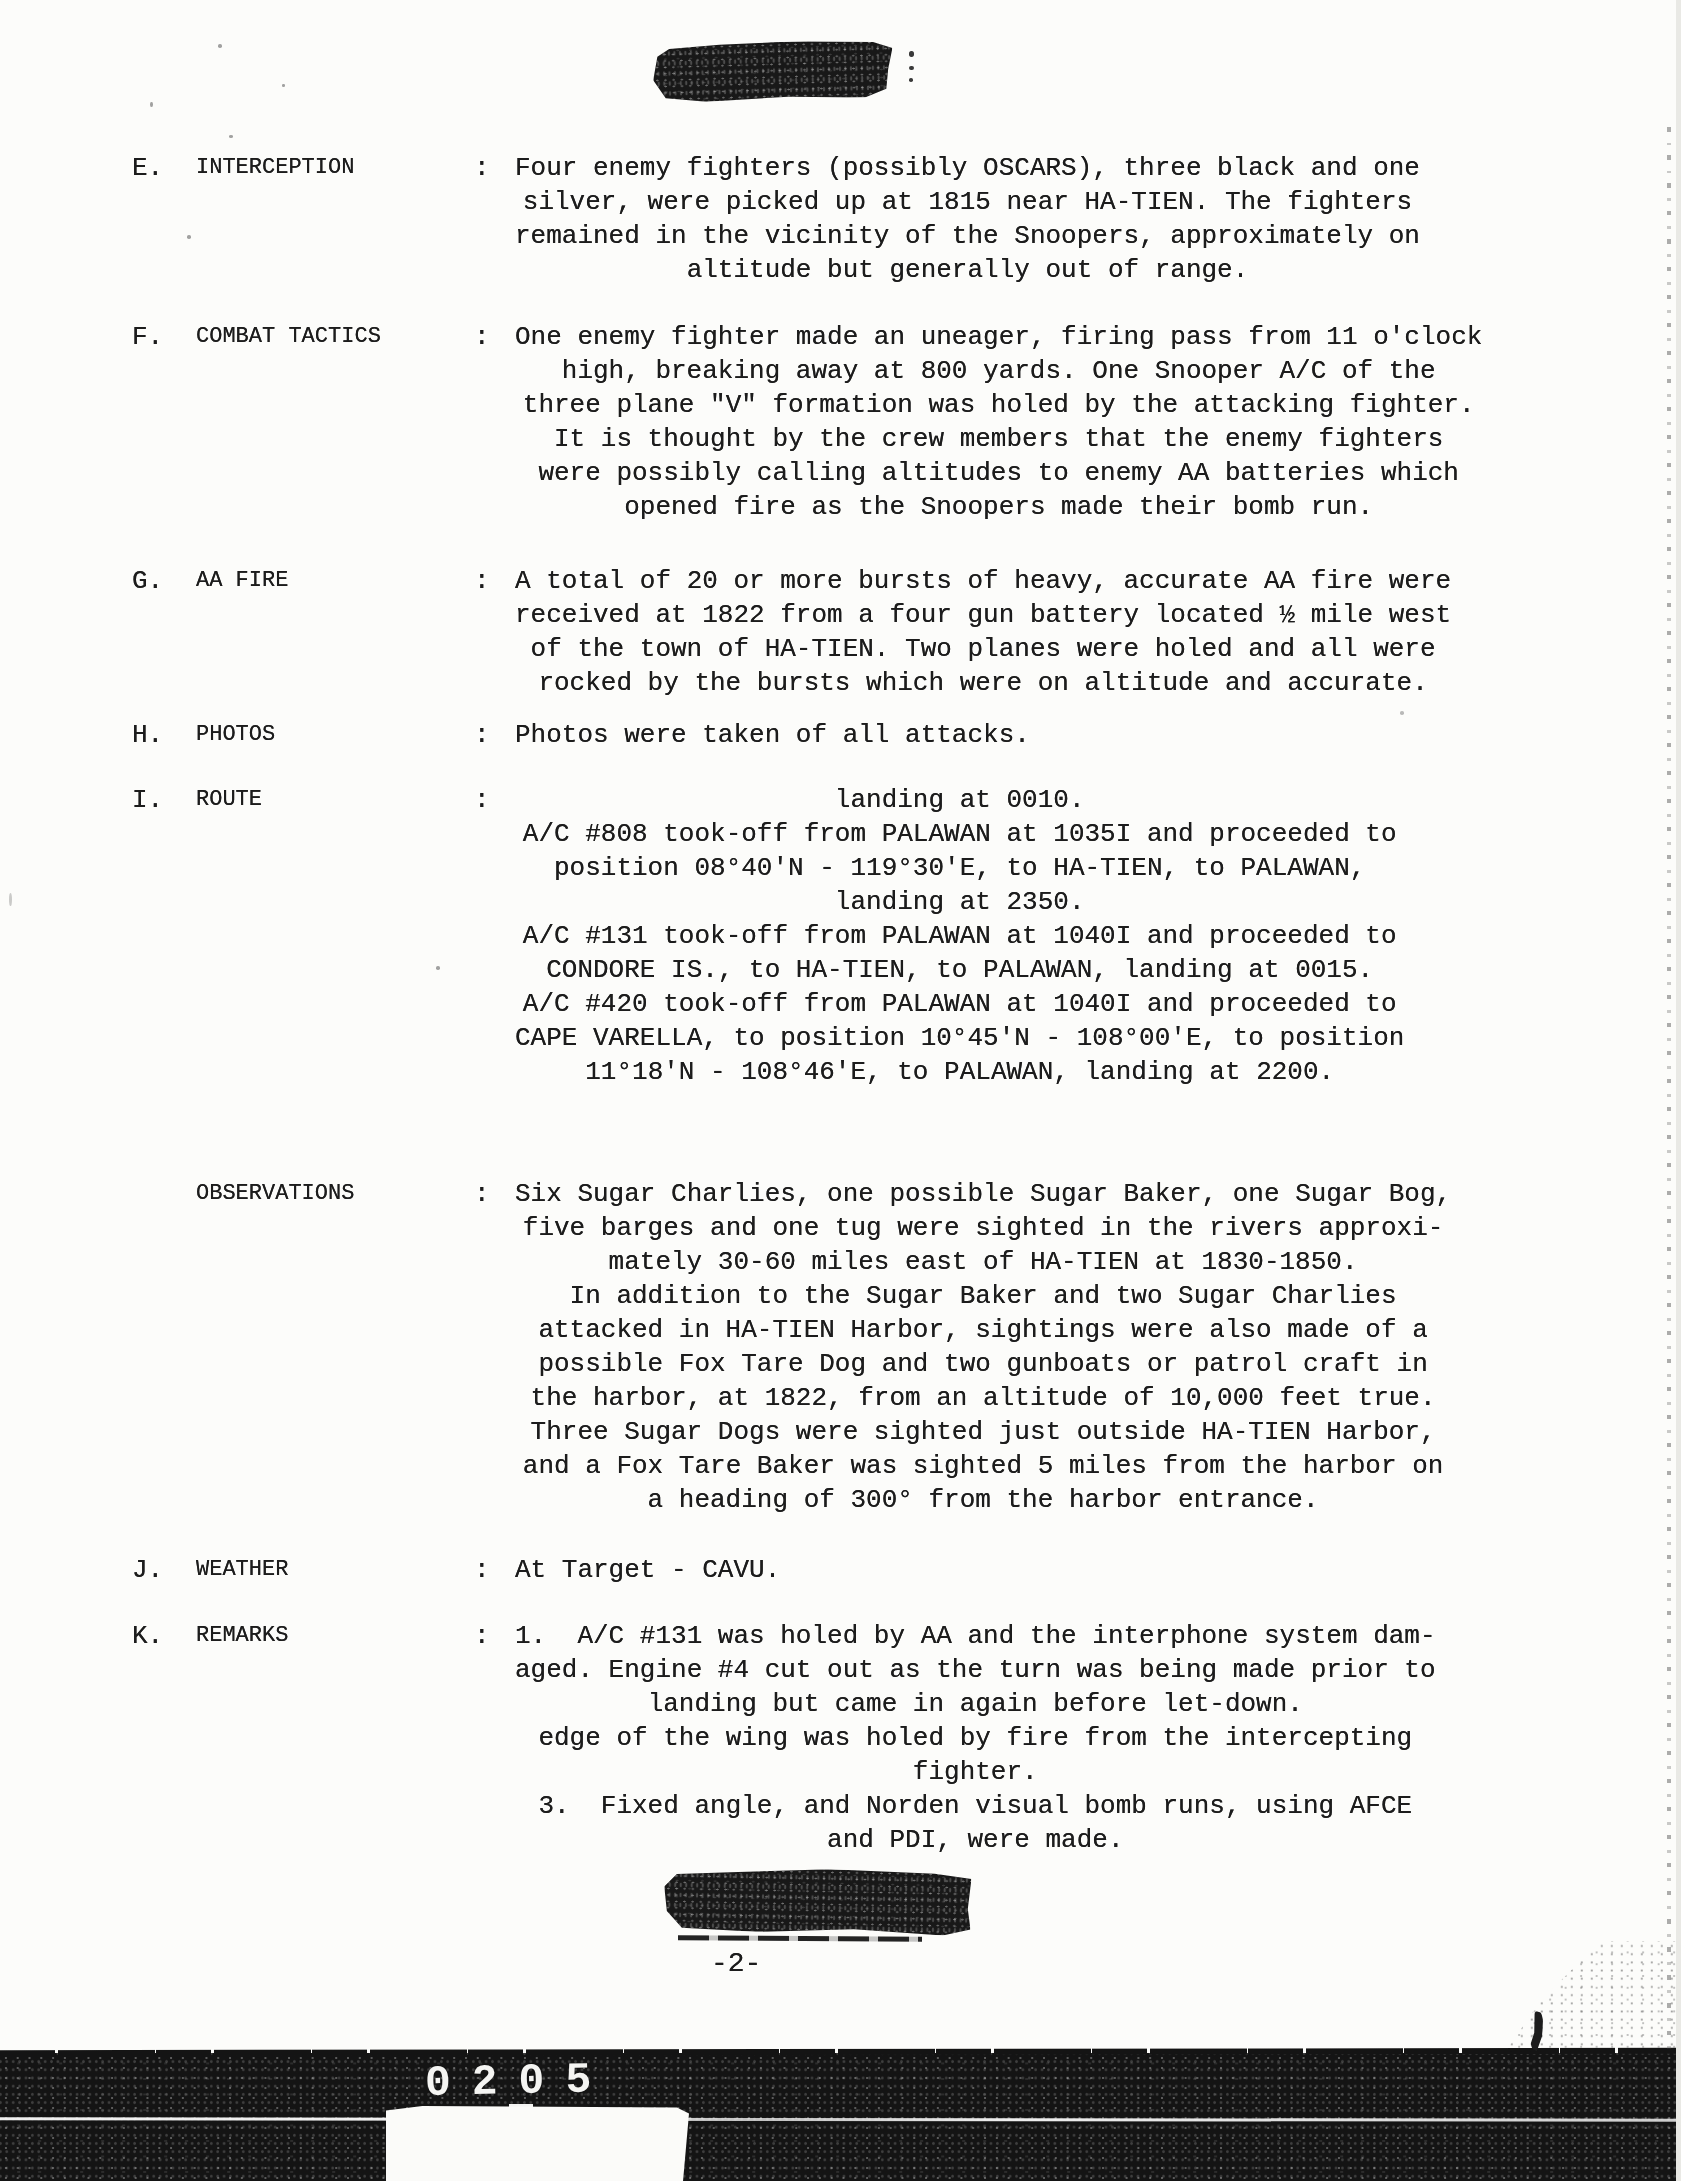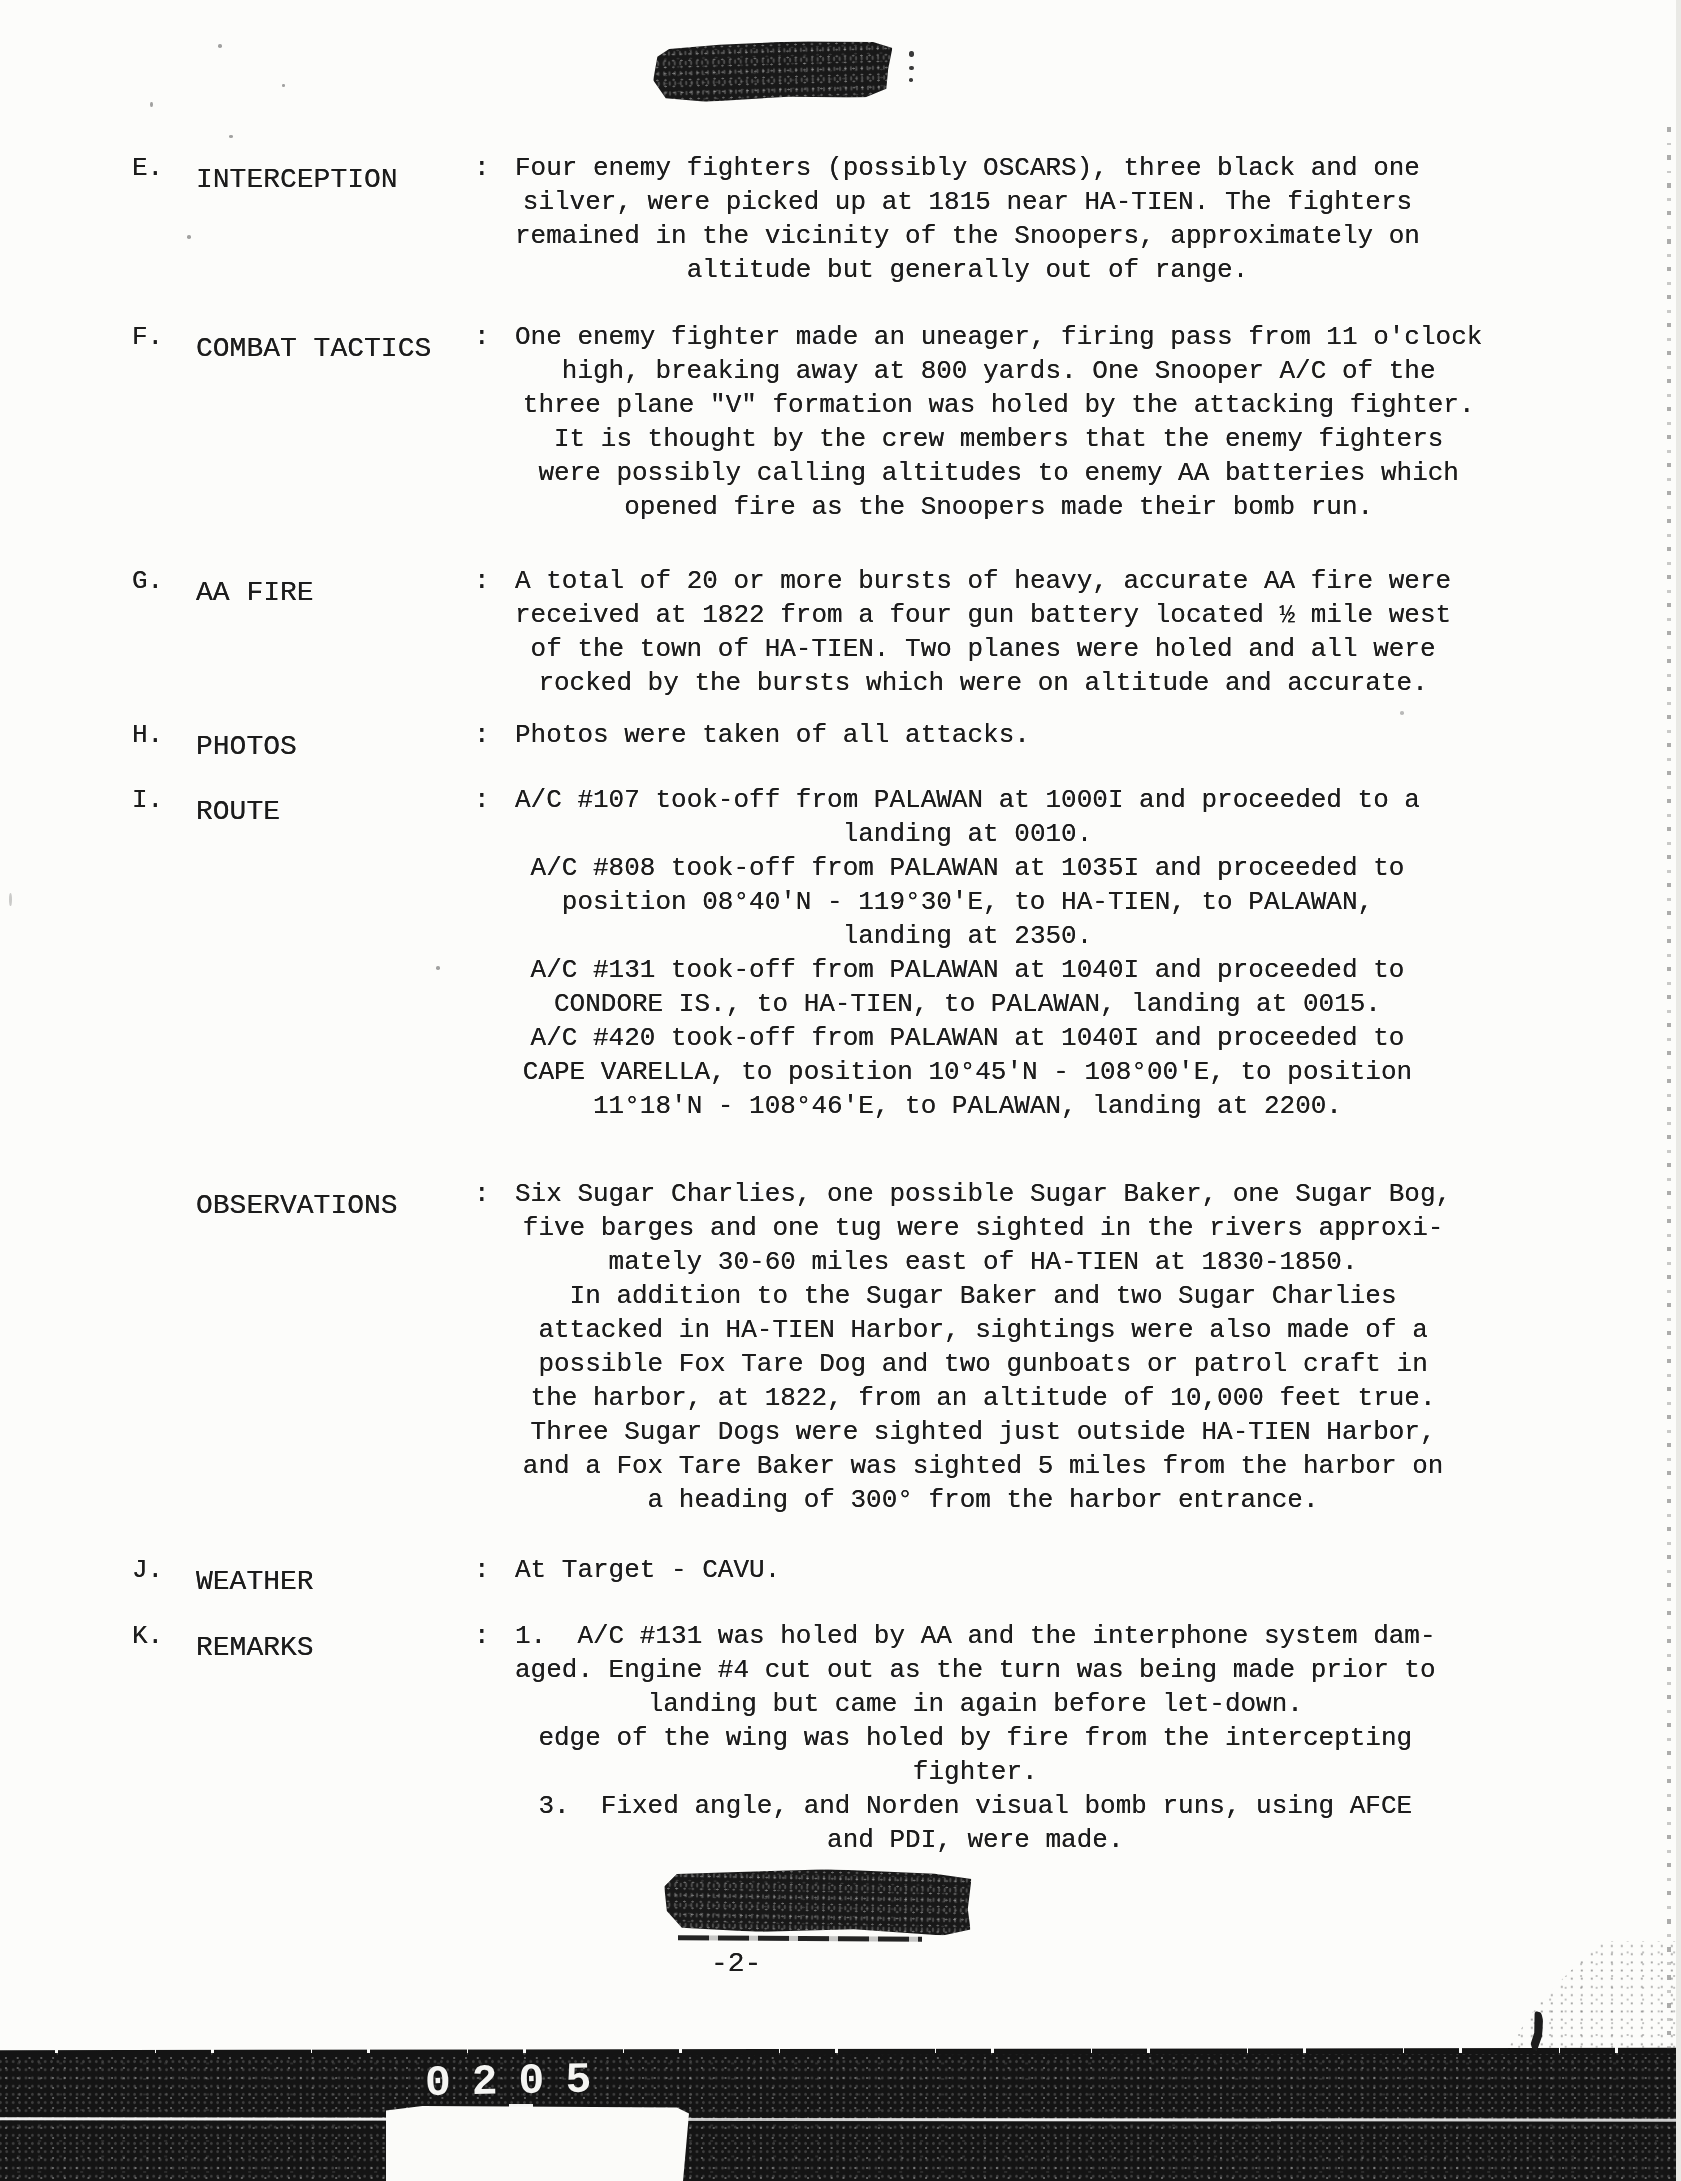--- a/index.html
+++ b/index.html
@@ -7,21 +7,21 @@
     position:relative;
     width:1682px;height:2182px;
     background:#fcfcfa;
     overflow:hidden;
     font-family:"Liberation Mono","DejaVu Sans Mono",monospace;
     color:#1c1c1c;
   }
   
   .section{position:absolute;left:132px;width:1500px;}
   .sec-letter{position:absolute;left:0;top:0;font-size:26px;line-height:34px;white-space:pre;text-shadow:0 0 0.5px rgba(25,25,25,.85);}
-  .sec-label{position:absolute;left:64px;top:12px;font-size:28px;line-height:34px;white-space:pre;text-shadow:0 0 0.5px rgba(25,25,25,.85);}
+  .sec-label{position:absolute;left:64px;top:0;font-size:22px;line-height:34px;white-space:pre;text-shadow:0 0 0.5px rgba(25,25,25,.85);}
   .sec-colon{position:absolute;left:342px;top:0;font-size:26px;line-height:34px;text-shadow:0 0 0.5px rgba(25,25,25,.85);}
   .sec-lines{position:absolute;left:383px;top:0;}
   .line{font-size:26px;line-height:34px;height:34px;white-space:pre;text-shadow:0 0 0.5px rgba(25,25,25,.85);text-align:center;}
   
   .redaction{
     position:absolute;
     background-color:#181818;
     background-image:
       radial-gradient(rgba(255,255,255,.38) 0.9px, transparent 1.4px),
       radial-gradient(rgba(255,255,255,.22) 0.9px, transparent 1.5px),
@@ -167,21 +167,20 @@
         <span class="sec-colon">:</span>
         <div class="sec-lines">
           <div class="line">Photos were taken of all attacks.</div>
         </div>
       </div>
       <div class="section" style="top: 783px;">
         <span class="sec-letter">I.</span>
         <span class="sec-label">ROUTE</span>
         <span class="sec-colon">:</span>
         <div class="sec-lines">
-          <div class="line">A/C #107 took-off from PALAWAN at 1000I and proceeded to a</div>
           <div class="line">landing at 0010.</div>
           <div class="line">A/C #808 took-off from PALAWAN at 1035I and proceeded to</div>
           <div class="line">position 08°40'N - 119°30'E, to HA-TIEN, to PALAWAN,</div>
           <div class="line">landing at 2350.</div>
           <div class="line">A/C #131 took-off from PALAWAN at 1040I and proceeded to</div>
           <div class="line">CONDORE IS., to HA-TIEN, to PALAWAN, landing at 0015.</div>
           <div class="line">A/C #420 took-off from PALAWAN at 1040I and proceeded to</div>
           <div class="line">CAPE VARELLA, to position 10°45'N - 108°00'E, to position</div>
           <div class="line">11°18'N - 108°46'E, to PALAWAN, landing at 2200.</div>
         </div>

